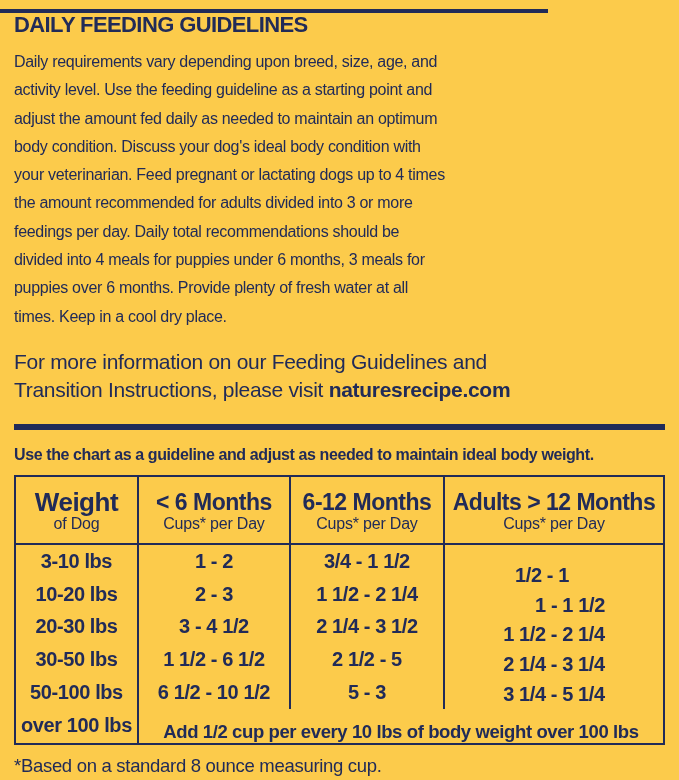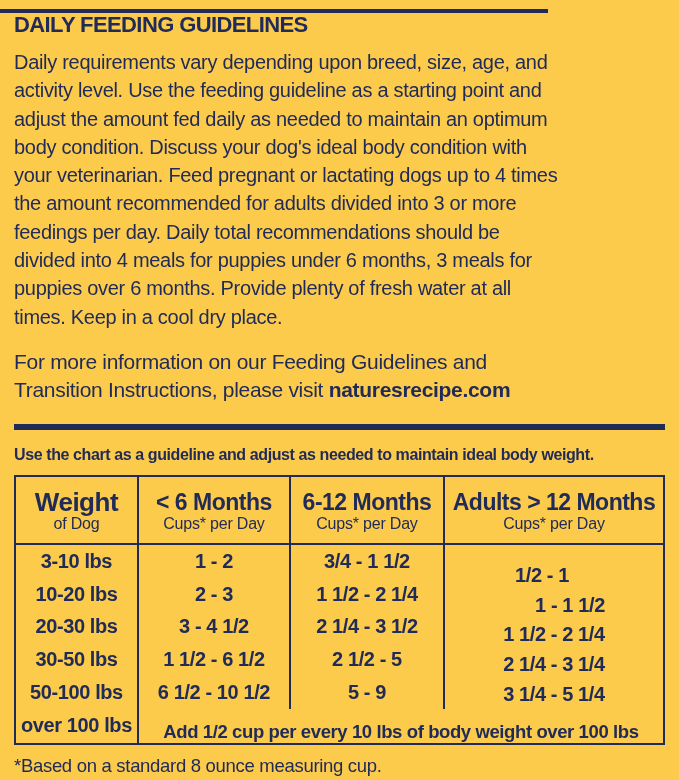--- a/index.html
+++ b/index.html
@@ -15,21 +15,21 @@
   .sheet { position:relative; width:679px; height:780px; }
   .top-strip { position:absolute; top:0; left:0; width:548px; height:4px; background:var(--ink); }
 
   h1.title {
     margin:9px 14px 0 14px;
     font-size:22px; font-weight:bold; letter-spacing:-0.6px;
     line-height:32px; color:var(--ink);
   }
   p.intro {
     margin:7px 14px 0 14px; width:655px;
-    font-size:20px; font-weight:500; letter-spacing:-0.3px;
+    font-size:16px; font-weight:500; letter-spacing:-0.3px;
     line-height:28.3px; white-space:pre-line;
   }
   p.more-info {
     margin:17px 14px 0 14px; width:655px;
     font-size:21px; font-weight:500; letter-spacing:-0.3px;
     line-height:28.5px; white-space:pre-line;
   }
   p.more-info strong { font-weight:bold; }
 
   .rule { margin:19px 14px 0 14px; width:651px; height:6px; background:var(--ink); }
@@ -139,21 +139,21 @@
       <span>2 - 3</span>
       <span>3 - 4 1/2</span>
       <span>1 1/2 - 6 1/2</span>
       <span>6 1/2 - 10 1/2</span>
     </div>
     <div class="bodycol cells-col3">
       <span>3/4 - 1 1/2</span>
       <span>1 1/2 - 2 1/4</span>
       <span>2 1/4 - 3 1/2</span>
       <span>2 1/2 - 5</span>
-      <span>5 - 9</span>
+      <span>5 - 3</span>
     </div>
     <div class="bodycol cells-col4">
       <span>1/2 - 1</span>
       <span>1 - 1 1/2</span>
       <span>1 1/2 - 2 1/4</span>
       <span>2 1/4 - 3 1/4</span>
       <span>3 1/4 - 5 1/4</span>
     </div>
 
     <div class="last-weight">over 100 lbs</div>

